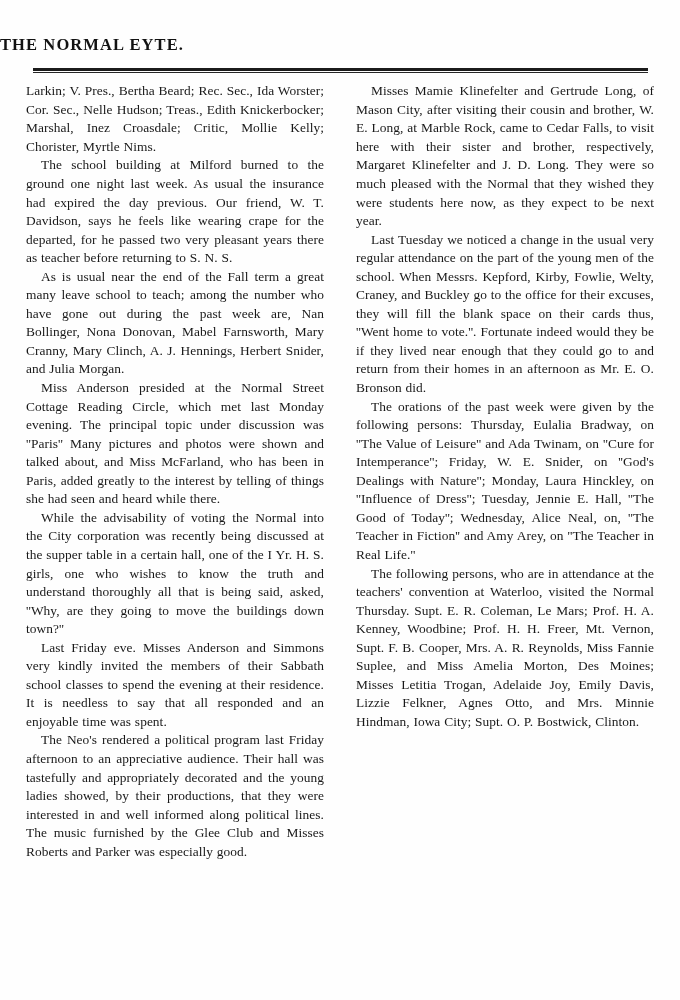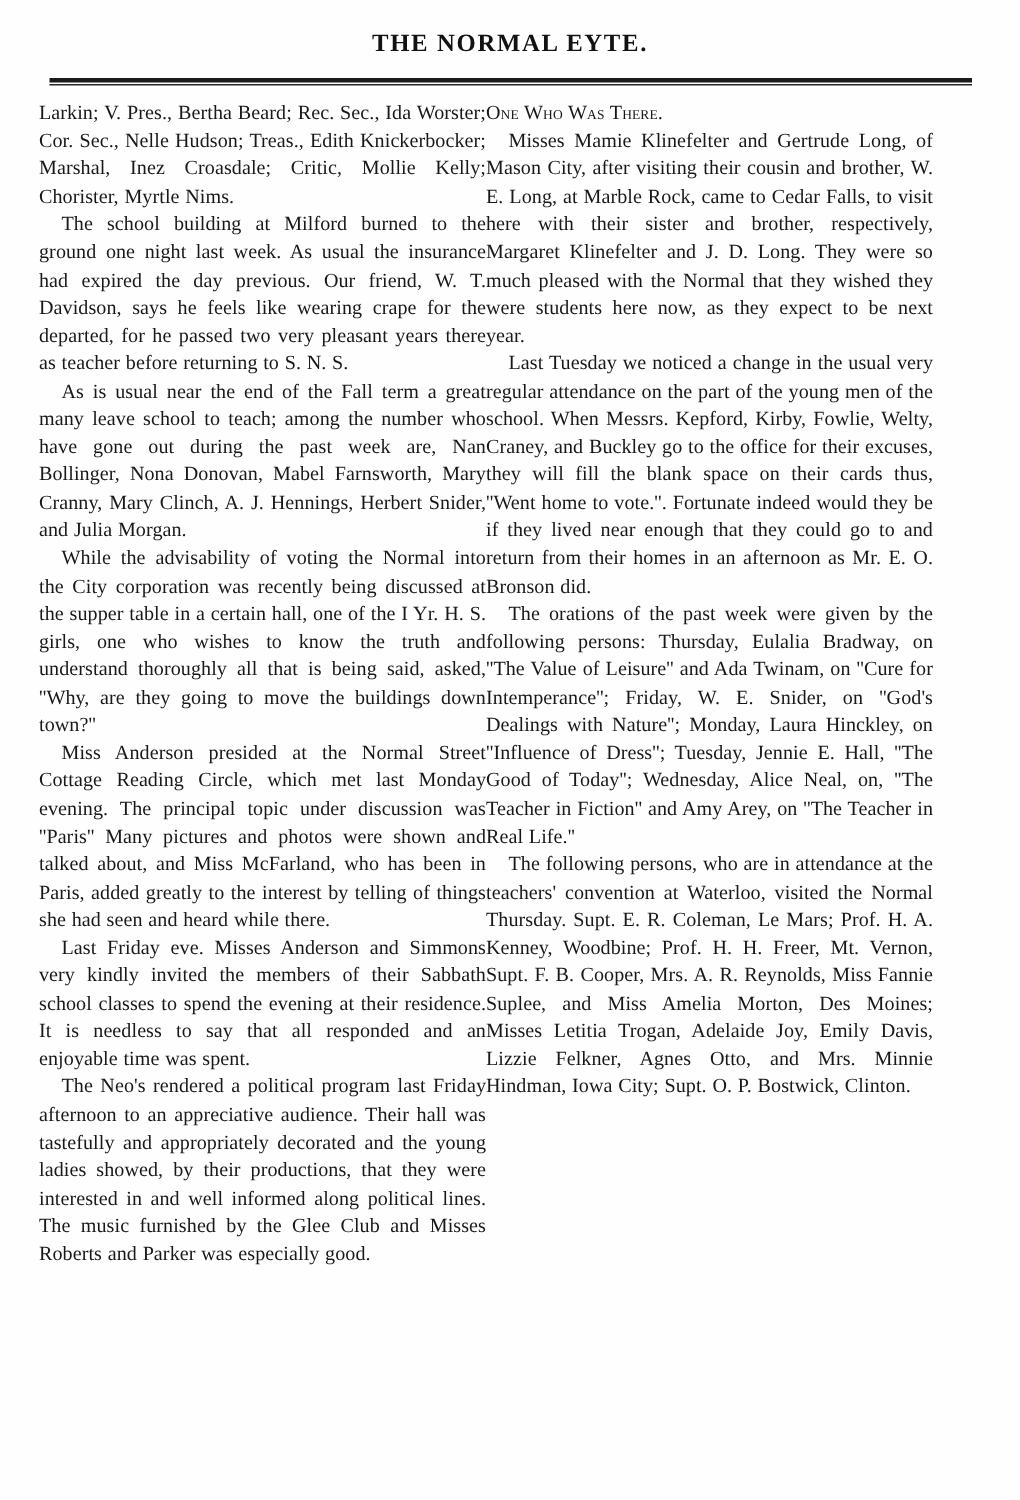--- a/index.html
+++ b/index.html
@@ -20,22 +20,22 @@
     width: 680px;
     height: 1000px;
     box-sizing: border-box;
     padding: 0;
     position: relative;
     background: #fefefe;
   }
 
   
   .masthead {
-    text-align: center;
-    padding-top: 19px;
+    text-align: left;
+    padding-top: 35px;
     height: 26px;
   }
   .masthead-title {
     font-family: "Liberation Serif", "DejaVu Serif", serif;
     font-weight: bold;
     font-size: 16.5px;
     letter-spacing: 1.1px;
     color: #121212;
     display: inline-block;
   }
@@ -58,20 +58,21 @@
     height: 1.1px;
     background: #262626;
     width: 100%;
   }
 
   
   .columns {
     margin: 9px auto 0 auto;
     width: 628px;
     display: flex;
+    justify-content: space-between;
     align-items: flex-start;
   }
   .col {
     width: 298px;
     box-sizing: border-box;
   }
 
   .col p {
     margin: 0;
     text-align: justify;
@@ -122,28 +123,27 @@
     <div class="rule-gap"></div>
     <div class="rule-thin"></div>
   </div>
 
   <div class="columns">
 
     <div class="col" id="col-left">
         <p class="noindent">Larkin; V. Pres., Bertha Beard; Rec. Sec., Ida Worster; Cor. Sec., Nelle Hudson; Treas., Edith Knickerbocker; Marshal, Inez Croasdale; Critic, Mollie Kelly; Chorister, Myrtle Nims.</p>
         <p class="indent">The school building at Milford burned to the ground one night last week. As usual the insurance had expired the day previous. Our friend, W. T. Davidson, says he feels like wearing crape for the departed, for he passed two very pleasant years there as teacher before returning to S. N. S.</p>
         <p class="indent">As is usual near the end of the Fall term a great many leave school to teach; among the number who have gone out during the past week are, Nan Bollinger, Nona Donovan, Mabel Farnsworth, Mary Cranny, Mary Clinch, A. J. Hennings, Herbert Snider, and Julia Morgan.</p>
+        <p class="indent">Miss Anderson presided at the Normal Street Cottage Reading Circle, which met last Monday evening. The principal topic under discussion was ''Paris'' Many pictures and photos were shown and talked about, and Miss McFarland, who has been in Paris, added greatly to the interest by telling of things she had seen and heard while there.</p>
         <p class="indent">While the advisability of voting the Normal into the City corporation was recently being discussed at the supper table in a certain hall, one of the I Yr. H. S. girls, one who wishes to know the truth and understand thoroughly all that is being said, asked, ''Why, are they going to move the buildings down town?''</p>
-        <p class="indent">Miss Anderson presided at the Normal Street Cottage Reading Circle, which met last Monday evening. The principal topic under discussion was ''Paris'' Many pictures and photos were shown and talked about, and Miss McFarland, who has been in Paris, added greatly to the interest by telling of things she had seen and heard while there.</p>
         <p class="indent">Last Friday eve. Misses Anderson and Simmons very kindly invited the members of their Sabbath school classes to spend the evening at their residence. It is needless to say that all responded and an enjoyable time was spent.</p>
         <p class="indent">The Neo's rendered a political program last Friday afternoon to an appreciative audience. Their hall was tastefully and appropriately decorated and the young ladies showed, by their productions, that they were interested in and well informed along political lines. The music furnished by the Glee Club and Misses Roberts and Parker was especially good.</p>
       </div>
 
     <div class="col" id="col-right">
-        <p class="signature">One Who Was There.</p>
         <p class="indent">Misses Mamie Klinefelter and Gertrude Long, of Mason City, after visiting their cousin and brother, W. E. Long, at Marble Rock, came to Cedar Falls, to visit here with their sister and brother, respectively, Margaret Klinefelter and J. D. Long. They were so much pleased with the Normal that they wished they were students here now, as they expect to be next year.</p>
         <p class="indent">Last Tuesday we noticed a change in the usual very regular attendance on the part of the young men of the school. When Messrs. Kepford, Kirby, Fowlie, Welty, Craney, and Buckley go to the office for their excuses, they will fill the blank space on their cards thus, ''Went home to vote.''. Fortunate indeed would they be if they lived near enough that they could go to and return from their homes in an afternoon as Mr. E. O. Bronson did.</p>
         <p class="indent">The orations of the past week were given by the following persons: Thursday, Eulalia Bradway, on ''The Value of Leisure'' and Ada Twinam, on ''Cure for Intemperance''; Friday, W. E. Snider, on ''God's Dealings with Nature''; Monday, Laura Hinckley, on ''Influence of Dress''; Tuesday, Jennie E. Hall, ''The Good of Today''; Wednesday, Alice Neal, on, ''The Teacher in Fiction'' and Amy Arey, on ''The Teacher in Real Life.''</p>
         <p class="indent">The following persons, who are in attendance at the teachers' convention at Waterloo, visited the Normal Thursday. Supt. E. R. Coleman, Le Mars; Prof. H. A. Kenney, Woodbine; Prof. H. H. Freer, Mt. Vernon, Supt. F. B. Cooper, Mrs. A. R. Reynolds, Miss Fannie Suplee, and Miss Amelia Morton, Des Moines; Misses Letitia Trogan, Adelaide Joy, Emily Davis, Lizzie Felkner, Agnes Otto, and Mrs. Minnie Hindman, Iowa City; Supt. O. P. Bostwick, Clinton.</p>
       </div>
 
   </div>
 </div>
 
 </body></html>

